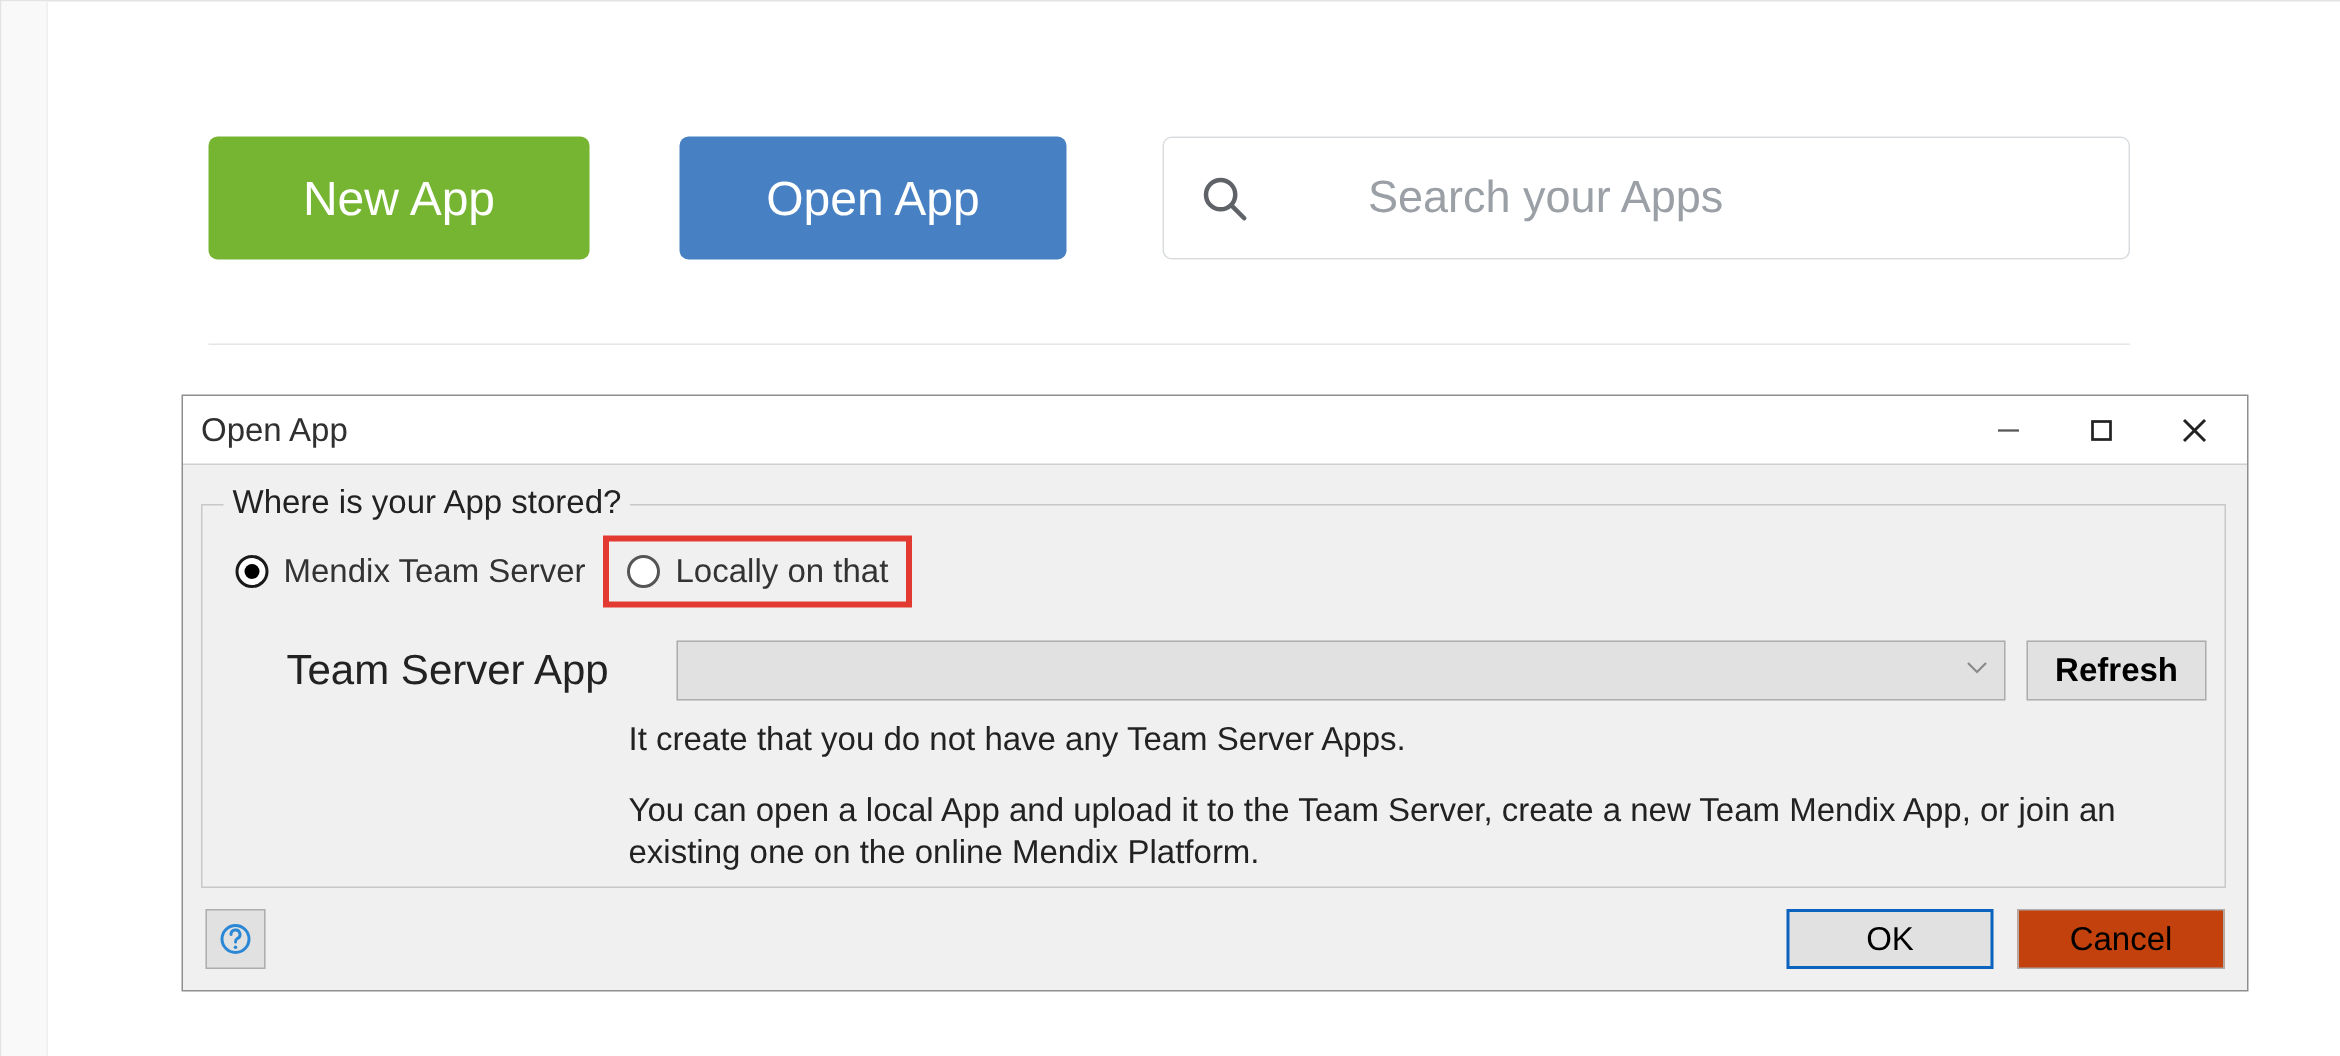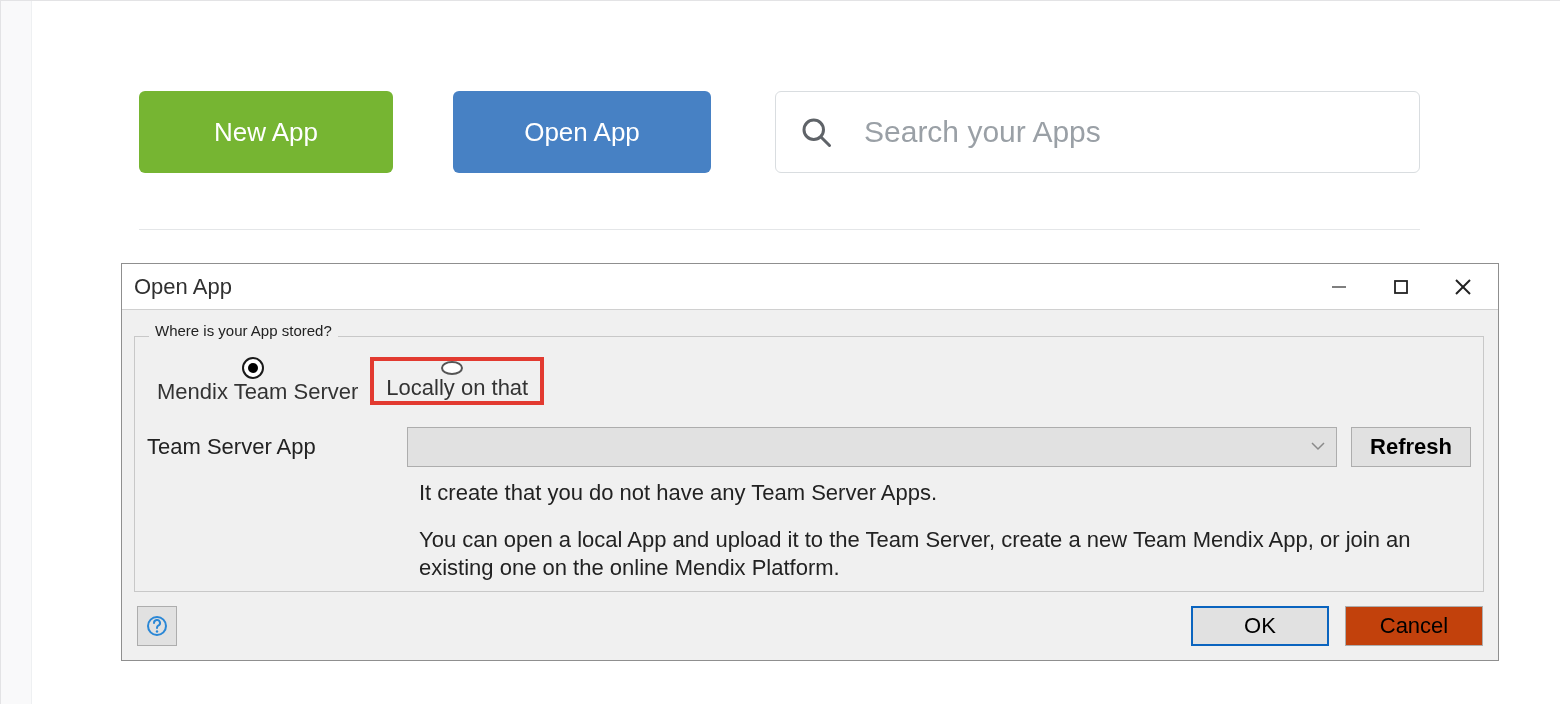--- a/index.html
+++ b/index.html
@@ -33,21 +33,21 @@
     right: 140px;
     display: flex;
     align-items: center;
   }
   .btn-primary {
     display: inline-flex;
     align-items: center; justify-content: center;
     height: 82px;
     border: none;
     border-radius: 6px;
-    font-size: 26px;
+    font-size: 32px;
     color: #fff;
     cursor: pointer;
     white-space: nowrap;
   }
   .btn-new {
     width: 254px;
     background: #76b532;
     margin-right: 60px;
   }
   .btn-open {
@@ -57,20 +57,21 @@
   }
   .search-box {
     flex: 1;
     height: 82px;
     border: 1px solid #d9dde0;
     border-radius: 6px;
     display: flex;
     align-items: center;
     padding: 0 22px;
     background: #fff;
+    gap: 48px;
   }
   .search-box svg { flex: none; }
   .search-input {
     flex: 1;
     height: 100%;
     border: none; outline: none;
     font-size: 30px;
     color: #333;
     margin-left: 28px;
     background: transparent;
@@ -127,36 +128,35 @@
     top: 26px;
     bottom: 68px;
     border: 1px solid #c8c8c8;
     background: #f0f0f0;
   }
   .groupbox-title {
     position: absolute;
     top: -15px; left: 14px;
     padding: 0 6px;
     background: #f0f0f0;
-    font-size: 15px;
+    font-size: 22px;
     color: #222;
   }
   .radios {
     position: absolute;
     top: 20px; left: 10px;
     display: flex; align-items: center;
   }
   .radio-item {
     display: inline-flex;
     align-items: center;
     height: 48px;
     padding: 0 12px;
     font-size: 22px;
     cursor: pointer;
-    flex-direction: column;
   }
   .radio-item.highlighted {
     border: 4px solid #e23a30;
     padding: 0 12px;
   }
   .radio-outer {
     width: 22px; height: 22px;
     border: 2px solid #1a1a1a;
     border-radius: 50%;
     display: inline-flex;
@@ -172,22 +172,23 @@
   .radio-item.unselected .radio-outer { border-color:#555; }
 
   .field-row {
     position: absolute;
     top: 90px; left: 12px; right: 12px;
     display: flex;
     align-items: center;
   }
   .field-label {
     width: 260px;
-    font-size: 22px;
+    font-size: 28px;
     color: #222;
+    margin-left: 44px;
   }
   .dropdown {
     flex: 1;
     height: 40px;
     border: 1px solid #adadad;
     background: #e1e1e1;
     position: relative;
   }
   .dropdown .chev {
     position: absolute;

